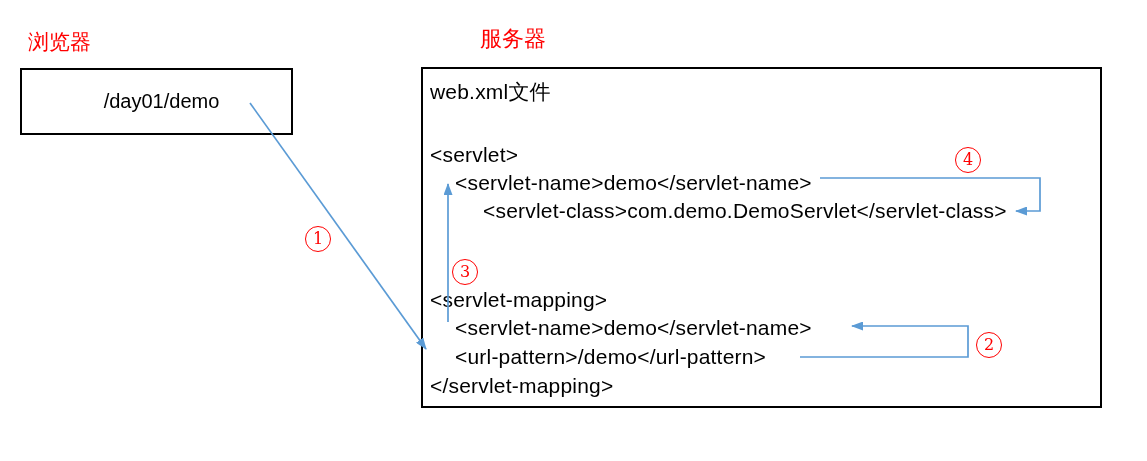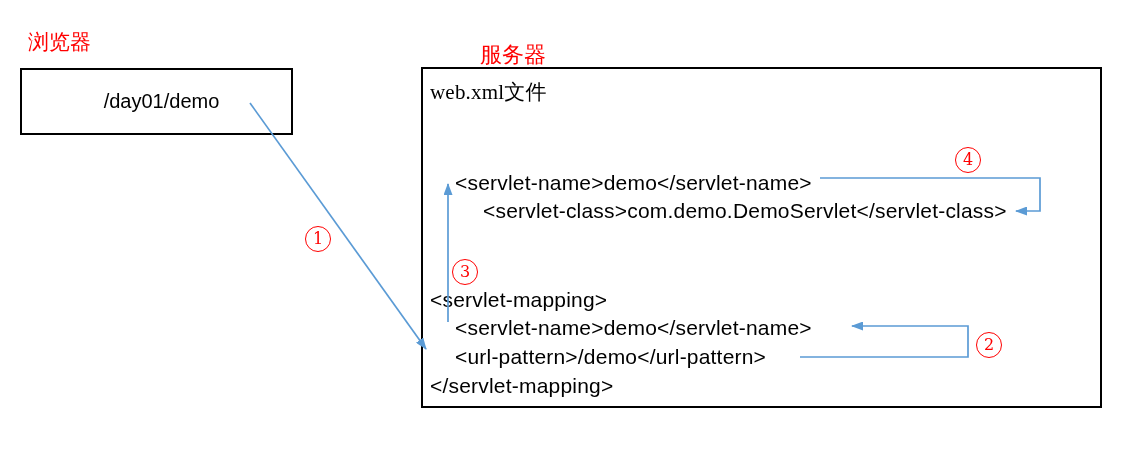--- a/index.html
+++ b/index.html
@@ -4,36 +4,36 @@
 <style>
   html,body{margin:0;padding:0;background:#fff;}
   .canvas{
     position:relative;width:1147px;height:439px;background:#ffffff;
     font-family:"Liberation Sans",sans-serif;overflow:hidden;
   }
   .zone-label{
     position:absolute;color:#ff0000;font-size:21px;line-height:24px;white-space:nowrap;
   }
   .browser-label{left:28px;top:30px;}
-  .server-label{left:480px;top:27px;font-size:22px;margin-top:16px;}
+  .server-label{left:480px;top:27px;font-size:22px;}
   .browser-box{
     position:absolute;left:20px;top:68px;width:273px;height:67px;
     border:2px solid #000;box-sizing:border-box;
     display:flex;align-items:center;justify-content:center;padding-left:10px;
   }
   .browser-box .path{font-size:20px;color:#000;}
   .server-box{
     position:absolute;left:421px;top:67px;width:681px;height:341px;
     border:2px solid #000;box-sizing:border-box;
   }
   .xline{
     position:absolute;color:#000;font-size:21px;line-height:26px;
     letter-spacing:0.2px;white-space:nowrap;
   }
-  .l-file{left:430px;top:79px;font-family:Liberation Serif, serif;}
+  .l-file{left:430px;top:79px;}
   .l-servlet-open{left:430px;top:142px;}
   .l-servlet-name1{left:455px;top:170px;}
   .l-servlet-class{left:455px;top:198px;margin-left:28px;}
   .l-servlet-close{left:430px;top:226px;}
   .l-mapping-open{left:430px;top:287px;}
   .l-servlet-name2{left:455px;top:315px;}
   .l-url-pattern{left:455px;top:344px;}
   .l-mapping-close{left:430px;top:373px;}
   .arrows{position:absolute;left:0;top:0;width:1147px;height:461px;pointer-events:none;}
   .arrows polyline,.arrows line{fill:none;stroke:#5b9bd5;stroke-width:1.7;}
@@ -55,20 +55,21 @@
   <div class="zone-label browser-label">浏览器</div>
   <div class="zone-label server-label">服务器</div>
 
   <div class="browser-box">
     <span class="path">/day01/demo</span>
   </div>
 
   <div class="server-box"></div>
 
   <div class="xline l-file">web.xml文件</div>
+  <div class="xline l-servlet-open">&lt;servlet&gt;</div>
   <div class="xline l-servlet-name1">&lt;servlet-name&gt;demo&lt;/servlet-name&gt;</div>
   <div class="xline l-servlet-class">&lt;servlet-class&gt;com.demo.DemoServlet&lt;/servlet-class&gt;</div>
   <div class="xline l-mapping-open">&lt;servlet-mapping&gt;</div>
   <div class="xline l-servlet-name2">&lt;servlet-name&gt;demo&lt;/servlet-name&gt;</div>
   <div class="xline l-url-pattern">&lt;url-pattern&gt;/demo&lt;/url-pattern&gt;</div>
   <div class="xline l-mapping-close">&lt;/servlet-mapping&gt;</div>
 
   <svg class="arrows" viewBox="0 0 1147 461" xmlns="http://www.w3.org/2000/svg">
     <defs>
       <marker id="ah" markerWidth="12" markerHeight="9" refX="11" refY="4.5" orient="auto" markerUnits="userSpaceOnUse">

